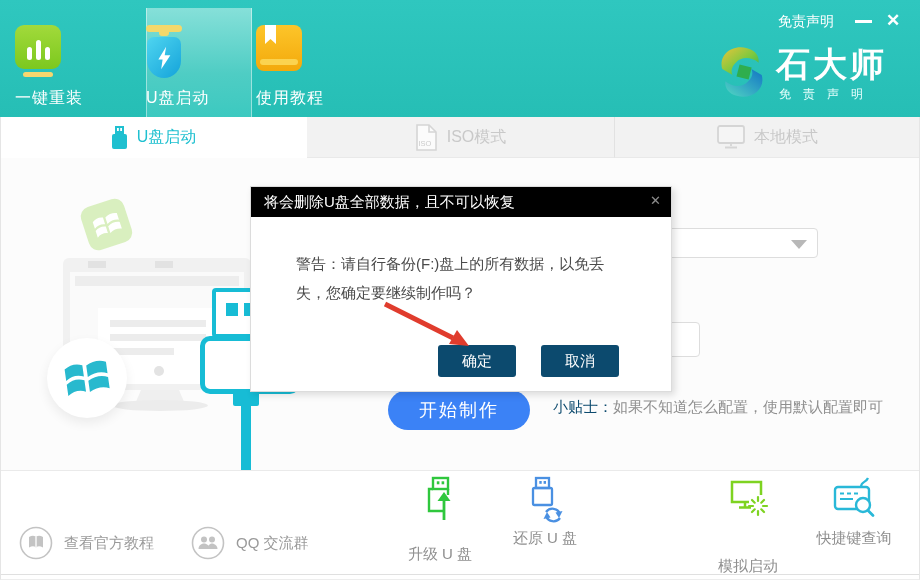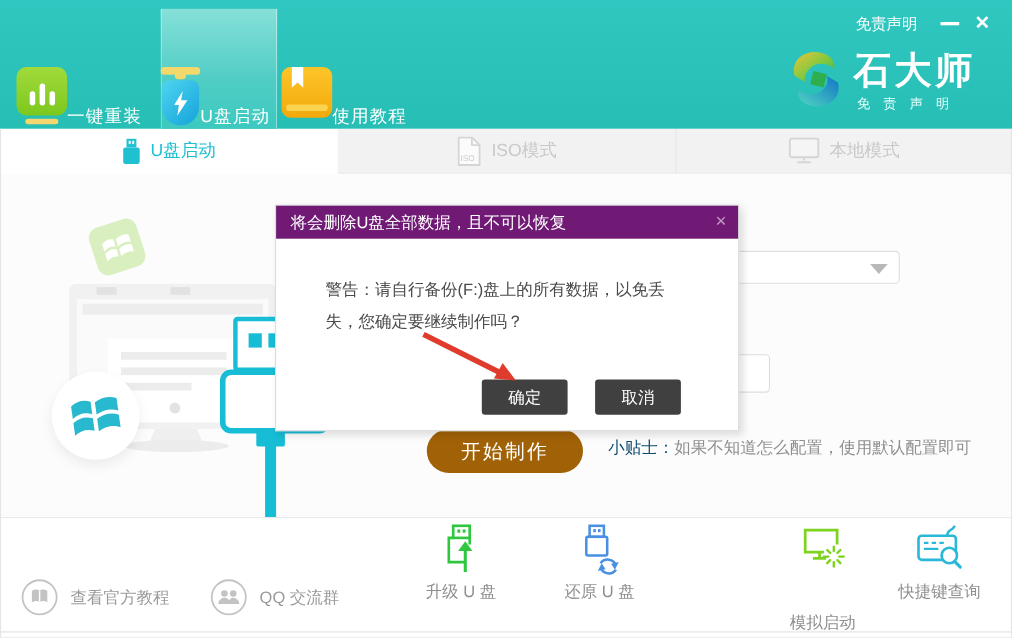--- a/index.html
+++ b/index.html
@@ -3,22 +3,22 @@
 <meta charset="utf-8">
 <style>
   * { margin:0; padding:0; box-sizing:border-box; }
   html,body { width:920px; height:580px; overflow:hidden; }
   body { font-family:"Liberation Sans", sans-serif; background:#fff; }
   .app { position:relative; width:920px; height:580px; background:#fcfcfc; overflow:hidden; }
 
   
   .header { position:absolute; left:0; top:0; width:920px; height:117px;
             background:linear-gradient(180deg,#2fc7bf,#26beb5); z-index:5; }
-  .top-tab { position:absolute; top:8px; height:109px; display:flex; 
-             align-items:flex-end; padding-top:17px; cursor:pointer; }
+  .top-tab { position:absolute; top:8px; height:109px; display:flex; flex-direction:column;
+             align-items:flex-start; padding-top:17px; cursor:pointer; }
   .top-tab.active { background:linear-gradient(180deg,#86e0d9 0%,#4fcdc4 60%,#3cc9c0 100%);
                     box-shadow:inset 1px 0 0 rgba(255,255,255,.45), inset -1px 0 0 rgba(255,255,255,.45); }
   .top-tab .iconbox { height:56px; display:flex; flex-direction:column; align-items:center; justify-content:flex-start; }
   .top-tab .label { margin-top:7px; color:#fff; font-size:16px; letter-spacing:1px; }
 
   .chart-sq { width:46px; height:44px; border-radius:9px; background:linear-gradient(180deg,#a2da3b,#7cc81e);
               display:flex; align-items:flex-end; justify-content:center; gap:4px; padding-bottom:9px; }
   .chart-sq i { display:block; width:5px; border-radius:2.5px; background:#fff; }
   .chart-base { width:30px; height:5px; border-radius:2.5px; background:#f6d76f; margin-top:3px; }
 
@@ -82,34 +82,34 @@
 
   
   .select-box { position:absolute; left:560px; top:70px; width:258px; height:30px; background:#fff;
                 border:1px solid #ddd; border-radius:4px; z-index:2; cursor:pointer; }
   .select-box .chev { position:absolute; right:10px; top:11px; width:0; height:0;
                       border-left:8px solid transparent; border-right:8px solid transparent; border-top:9px solid #b8b8b8; }
   .input-box { position:absolute; left:600px; top:164px; width:100px; height:35px; background:#fff;
                border:1px solid #ddd; border-radius:4px; z-index:2; }
 
   .start-btn { position:absolute; left:388px; top:232px; width:142px; height:40px; border-radius:20px;
-               background:#a16207; color:#fff; font-size:18px; letter-spacing:2px; border:none;
+               background:#3b82f6; color:#fff; font-size:18px; letter-spacing:2px; border:none;
                display:flex; align-items:center; justify-content:center; z-index:2; cursor:pointer;
                font-family:Liberation Sans, sans-serif; }
   .tip { position:absolute; left:553px; top:240px; font-size:15px; color:#8f8f8f; z-index:2; white-space:nowrap; }
   .tip .hl { color:#0c4a6e; }
 
   
   .dialog { position:absolute; left:250px; top:28px; width:422px; height:206px; background:#fff;
             border:1px solid #dcdcdc; box-shadow:3px 3px 7px rgba(0,0,0,.13); z-index:10; }
-  .dlg-title { height:30px; background:#701a75; color:#fff; font-size:15px; display:flex;
+  .dlg-title { height:30px; background:#000000; color:#fff; font-size:15px; display:flex;
                align-items:center; padding-left:13px; position:relative; }
   .dlg-close { position:absolute; right:10px; top:6px; color:rgba(255,255,255,.55); font-size:13px; cursor:pointer; }
   .dlg-body { padding:32px 44px 0 45px; font-size:15px; color:#4a4a4a; line-height:1.95; }
-  .dlg-btn { position:absolute; top:158px; width:78px; height:32px; background:#404040; color:#fff;
+  .dlg-btn { position:absolute; top:158px; width:78px; height:32px; background:#0c4a6e; color:#fff;
              font-size:15px; border:none; border-radius:3px; cursor:pointer;
              font-family:"Liberation Sans", sans-serif; }
   .dlg-ok { left:187px; } .dlg-cancel { left:290px; }
 
   .arrow-overlay { position:absolute; left:365px; top:132px; z-index:30; pointer-events:none; }
 
   
   .footer { position:absolute; left:0; top:470px; width:920px; height:110px; background:#fff;
             border-top:1px solid #eaeaea; z-index:4; }
   .footer::after { content:""; position:absolute; left:0; right:0; bottom:5px; border-bottom:1px solid #e0e0e0; }
@@ -300,21 +300,21 @@
       <svg width="34" height="34" viewBox="0 0 34 34">
         <circle cx="17" cy="17" r="15.5" fill="none" stroke="#c3c3c3" stroke-width="1.6"></circle>
         <circle cx="13" cy="13.5" r="3" fill="#c3c3c3"></circle>
         <circle cx="21" cy="13.5" r="3" fill="#c3c3c3"></circle>
         <path d="M7.5 23 c0 -4 3.5 -5.5 5.5 -5.5 s5.5 1.5 5.5 5.5 z" fill="#c3c3c3"></path>
         <path d="M16.5 23 c0 -4 3 -5.5 4.5 -5.5 s5.5 1.5 5.5 5.5 z" fill="#c3c3c3"></path>
       </svg>
       <span class="txt">QQ 交流群</span>
     </div>
 
-    <div class="f-tool" style="left:364px;">
+    <div class="f-tool" style="left:385px;gap:16px;">
       <svg width="46" height="48" viewBox="0 0 46 48">
         <rect x="16" y="3" width="15" height="11" fill="none" stroke="#2fc73d" stroke-width="2.4"></rect>
         <rect x="19.8" y="6.3" width="2.6" height="3" fill="#2fc73d"></rect>
         <rect x="24.6" y="6.3" width="2.6" height="3" fill="#2fc73d"></rect>
         <path d="M16 14 h-4 v22 h14" fill="none" stroke="#2fc73d" stroke-width="2.4"></path>
         <path d="M31 14 v6" fill="none" stroke="#2fc73d" stroke-width="2.4"></path>
         <line x1="27" y1="45" x2="27" y2="25" stroke="#2fc73d" stroke-width="2.8"></line>
         <polygon points="27,17 20.5,26 33.5,26" fill="#2fc73d"></polygon>
       </svg>
       <span class="txt">升级 U 盘</span>

